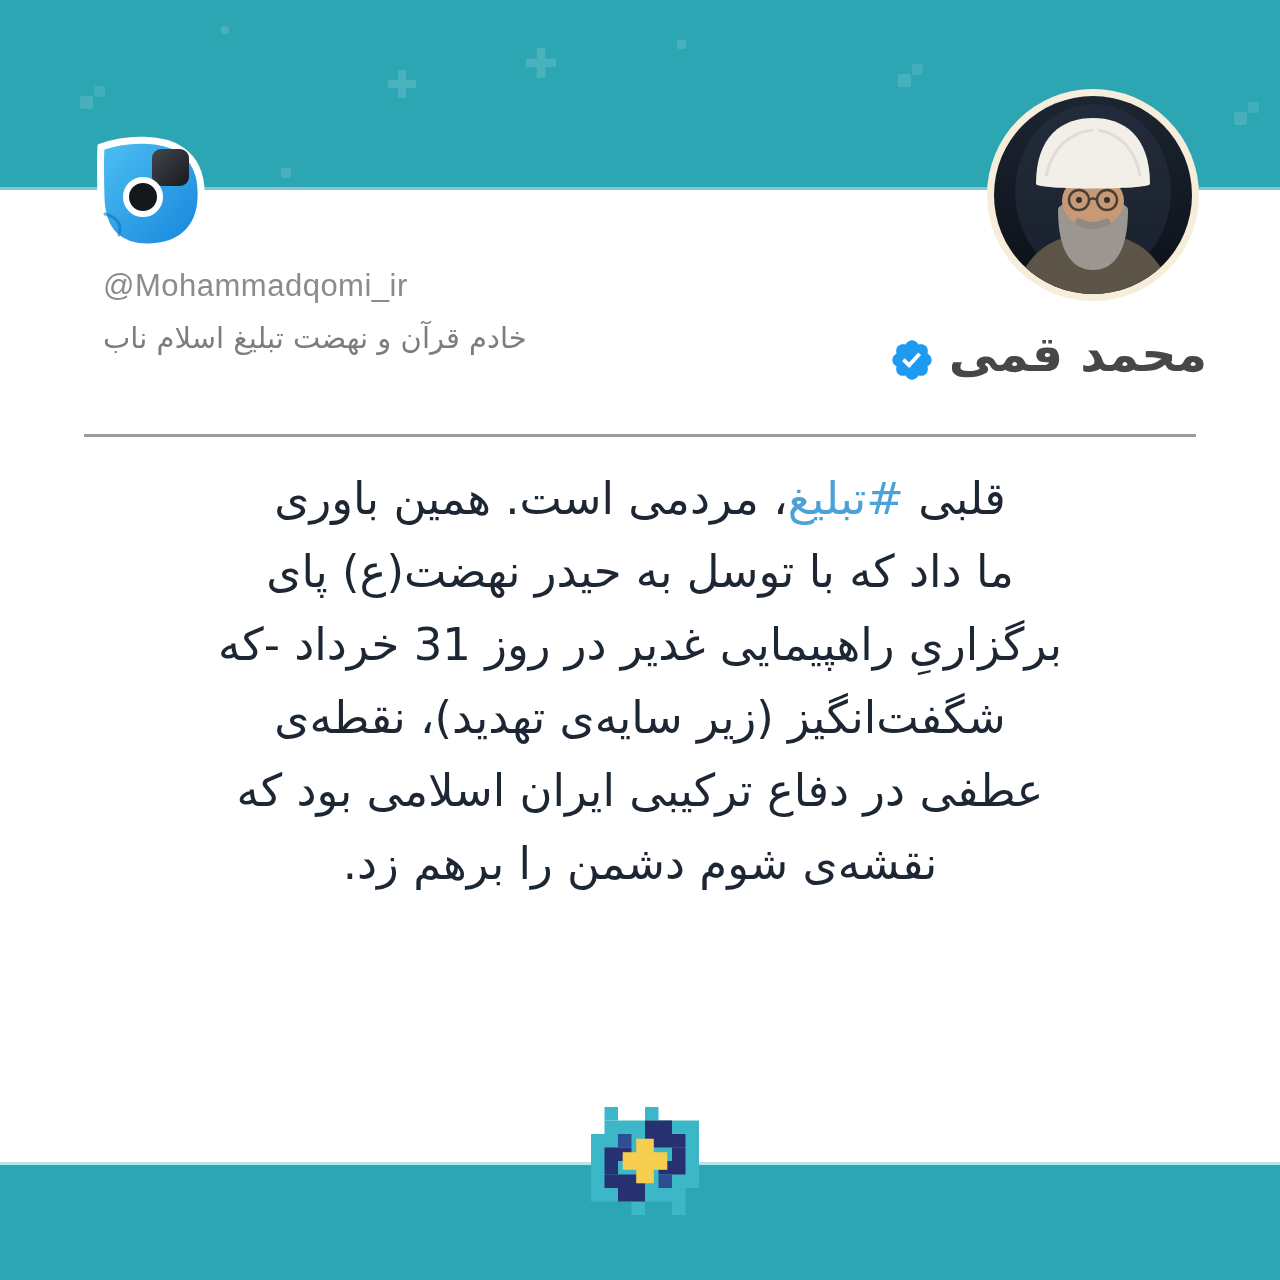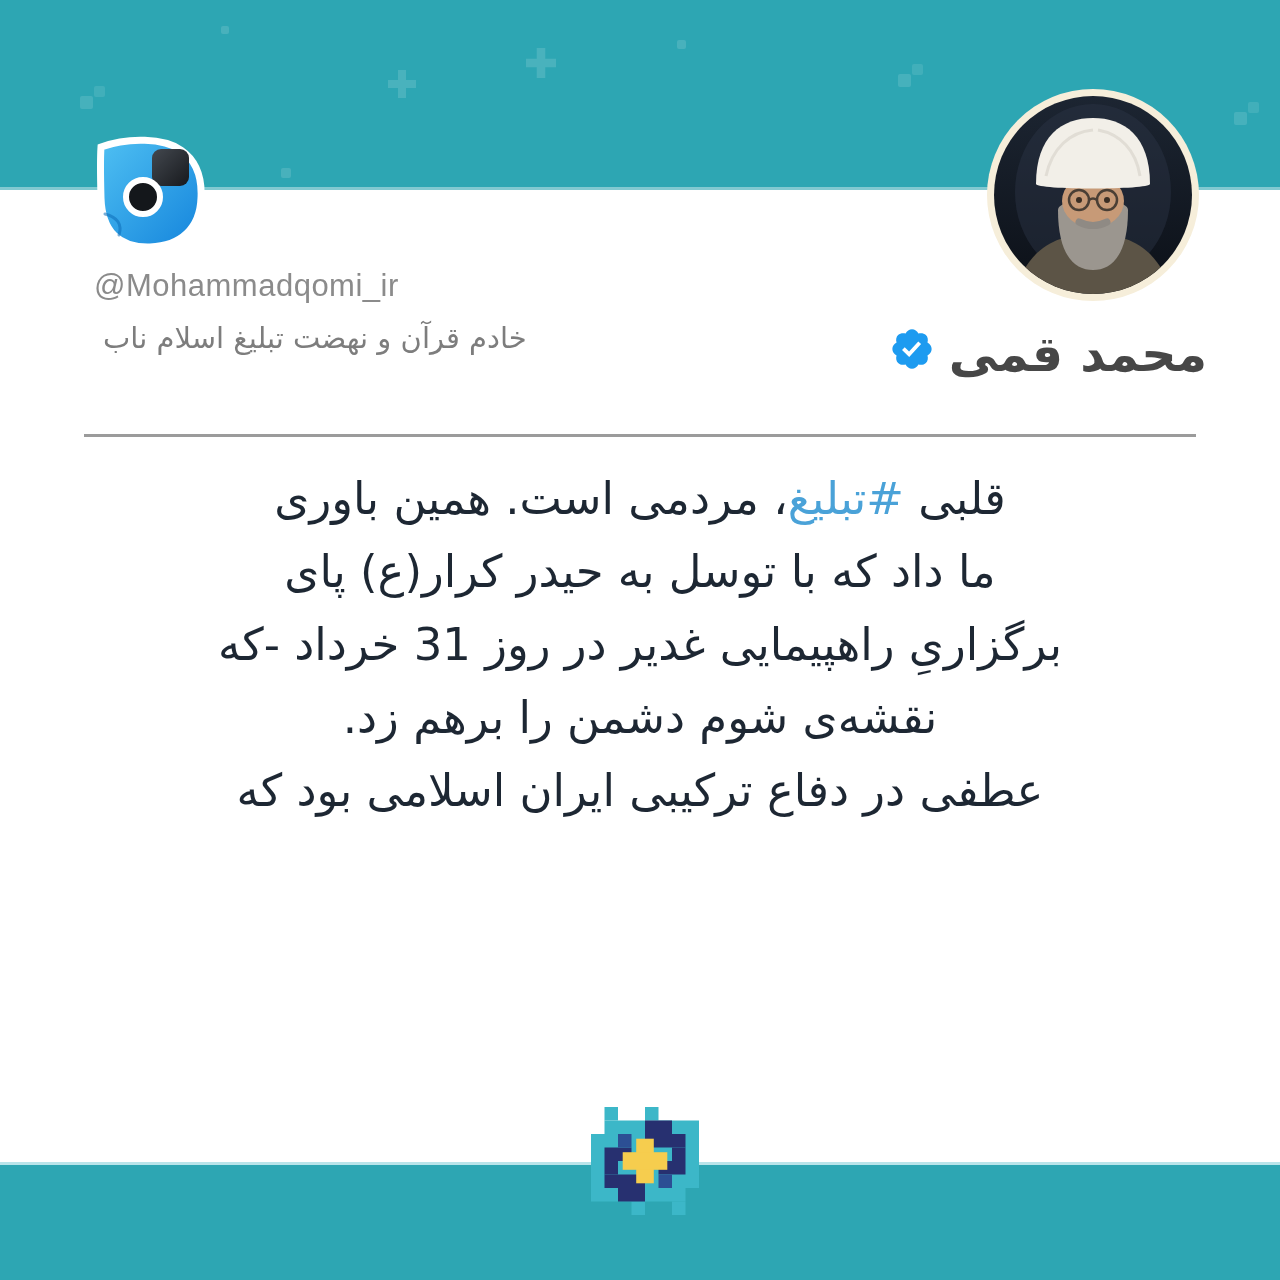--- a/index.html
+++ b/index.html
@@ -18,37 +18,37 @@
   
   .deco{position:absolute;opacity:.95;}
   .deco svg{display:block;}
   .sq{position:absolute;background:rgba(255,255,255,.13);border-radius:2px;}
 
   
   .eitaa{position:absolute;left:88px;top:134px;width:118px;height:118px;}
 
   
   .handle{
-    position:absolute;left:94px;top:268px;
+    position:absolute;left:103px;top:268px;
     font-family:"Liberation Sans", sans-serif;
     font-size:31px;color:#8b8b8b;letter-spacing:.5px;white-space:nowrap;
   }
   .bio{
     position:absolute;left:103px;top:321px;
     direction:rtl;unicode-bidi:isolate;
     font-size:29px;color:#7d7d7d;white-space:nowrap;
   }
 
   
   .avatar{position:absolute;left:986px;top:88px;width:214px;height:214px;}
 
   
   .name-row{
     position:absolute;top:326px;right:73px;
-    display:flex;align-items:flex-start;gap:14px;
+    display:flex;align-items:flex-end;gap:14px;
   }
   .badge{width:46px;height:46px;flex:0 0 auto;}
   .display-name{
     direction:rtl;unicode-bidi:isolate;
     font-size:49px;font-weight:bold;color:#474747;white-space:nowrap;
   }
 
   
   .divider{position:absolute;left:84px;top:434px;width:1112px;height:3px;background:#9b9b9b;}
 
@@ -166,24 +166,25 @@
         <path fill="#1d9bf0" fill-rule="evenodd" d="M22.25 12c0-1.43-.88-2.67-2.19-3.34.46-1.39.2-2.9-.81-3.91s-2.52-1.27-3.91-.81c-.66-1.31-1.91-2.19-3.34-2.19s-2.67.88-3.33 2.19c-1.4-.46-2.91-.2-3.92.81s-1.26 2.52-.8 3.91c-1.31.67-2.2 1.91-2.2 3.34s.89 2.67 2.2 3.34c-.46 1.39-.21 2.9.8 3.91s2.52 1.26 3.91.81c.67 1.31 1.91 2.19 3.34 2.19s2.68-.88 3.34-2.19c1.39.45 2.9.2 3.91-.81s1.27-2.52.81-3.91c1.31-.67 2.19-1.91 2.19-3.34zm-11.71 4.2L6.8 12.46l1.41-1.42 2.26 2.26 4.8-5.23 1.47 1.36-6.2 6.77z"></path>
       </svg>
     </span>
     <span class="display-name">محمد قمی</span>
   </div>
 
   <div class="divider"></div>
 
   <div class="post-text">
       <div class="tline"><span>قلبی </span><span class="hashtag">#تبلیغ</span><span>، مردمی است. همین باوری</span></div>
-      <div class="tline"><span>ما داد که با توسل به حیدر کرار(ع) پای</span></div>
+      <div class="tline"><span>ما داد که با توسل به حیدر نهضت(ع) پای</span></div>
       <div class="tline"><span>برگزاریِ راهپیمایی غدیر در روز 31 خرداد -که</span></div>
+      <div class="tline"><span>شگفت‌انگیز (زیر سایه‌ی تهدید)، نقطه‌ی</span></div>
+      <div class="tline"><span>عطفی در دفاع ترکیبی ایران اسلامی بود که</span></div>
       <div class="tline"><span>نقشه‌ی شوم دشمن را برهم زد.</span></div>
-      <div class="tline"><span>عطفی در دفاع ترکیبی ایران اسلامی بود که</span></div>
     </div>
 
   <div class="org-emblem">
     <svg width="108" height="108" viewBox="0 0 108 108">
 
       <g fill="#3cb7c8">
         <rect x="13.5" y="0" width="13.5" height="13.5"></rect>
           <rect x="54" y="0" width="13.5" height="13.5"></rect>
         <rect x="13.5" y="13.5" width="94.5" height="13.5"></rect>
         <rect x="0" y="27" width="108" height="54"></rect>

